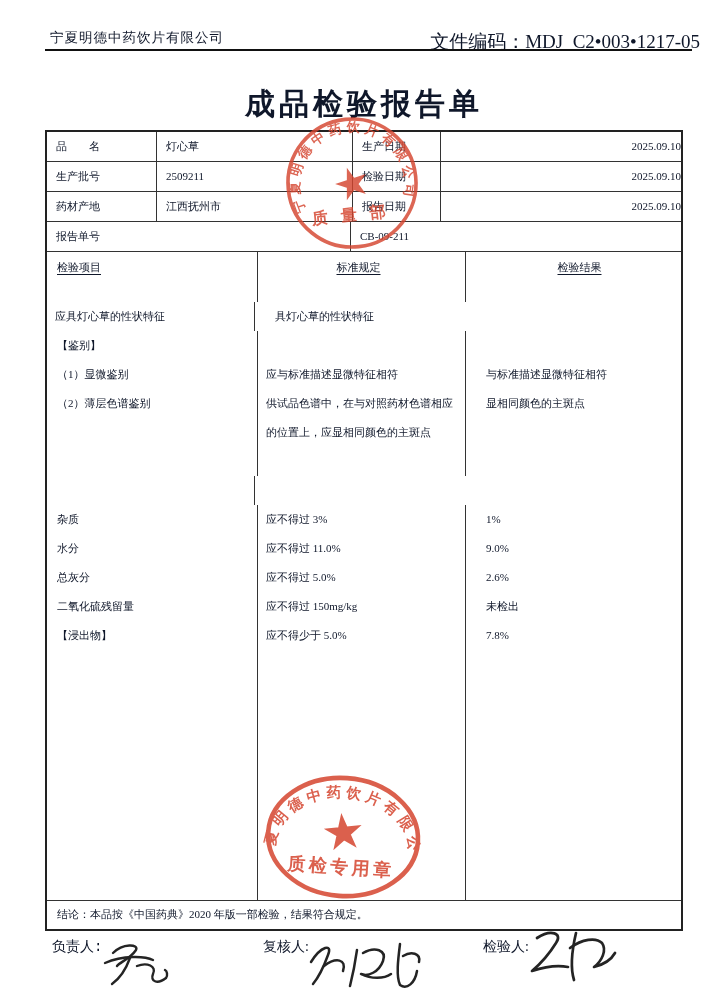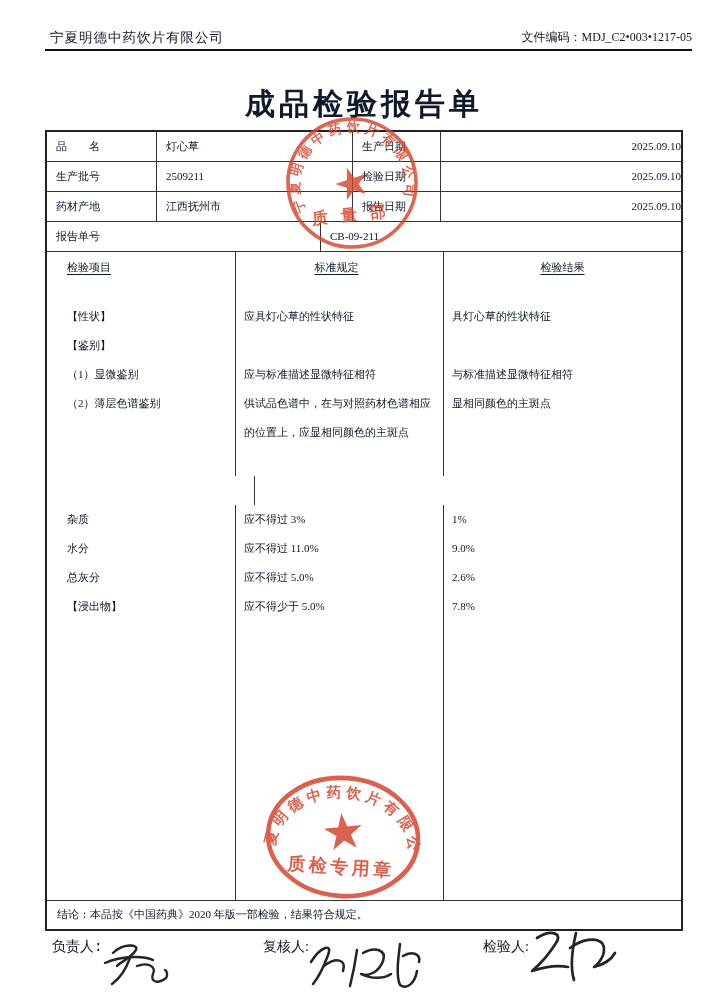--- a/index.html
+++ b/index.html
@@ -1,38 +1,38 @@
 <!DOCTYPE html>
 <html><head>
 <meta charset="utf-8">
 <style>
   html,body{margin:0;padding:0;background:#e8e8e8;}
   .page{position:relative;width:728px;height:1000px;background:#ffffff;margin:0 auto;
         font-family:"Liberation Serif","DejaVu Serif",serif;color:#0f172a;overflow:hidden;}
   .hdr-company{position:absolute;left:50px;top:29px;font-size:13.5px;letter-spacing:1px;}
-  .hdr-code{position:absolute;right:36px;top:29px;font-size:12px;}
+  .hdr-code{position:absolute;right:28px;top:29px;font-size:19px;}
   .hdr-rule{position:absolute;left:45px;width:647px;top:49px;height:2px;background:#111;}
   .title{position:absolute;left:0;width:100%;top:84px;text-align:center;font-size:30px;
          font-weight:bold;letter-spacing:4px;}
   
   .tbl{position:absolute;left:45px;top:130px;width:638px;height:801px;border:2px solid #222;
        box-sizing:border-box;display:flex;flex-direction:column;background:transparent;font-size:11px;}
   .tbl *{box-sizing:border-box;}
   .irow{display:flex;height:30px;border-bottom:1px solid #333;flex:none;}
   .ic{height:100%;line-height:28px;padding-left:9px;border-right:1px solid #333;overflow:hidden;white-space:nowrap;}
   .ic:last-child{border-right:none;}
   .ic.w1{width:110px;} .ic.w2{width:196px;} .ic.w3{width:88px;} .ic.w4{flex:1;text-align:right;}
-  .ic.w5{width:274px;} .ic.w6{flex:1;}
+  .ic.w5{width:304px;} .ic.w6{flex:1;}
   .body{flex:none;height:648px;display:flex;flex-direction:column;}
   .brow{display:flex;flex:none;}
   .bc{border-right:1px solid #333;overflow:hidden;}
   .bc:last-child{border-right:none;}
-  .bc.c1{width:189px;padding-left:20px;}
+  .bc.c1{width:211px;padding-left:10px;}
   .bc.c2{width:208px;padding-left:8px;padding-right:6px;}
-  .bc.c3{flex:1;padding-left:8px;}
+  .bc.c3{flex:1;padding-left:8px;margin-left:12px;}
   .hrow{height:50px;}
   .hrow .bc{padding-top:8px;}
   .hrow .hl{text-decoration:underline;text-underline-offset:3px;}
   .hrow .c2,.hrow .c3{text-align:center;padding-left:0;}
   .drow{height:29px;line-height:29px;}
   .drow.tall{height:87px;line-height:29px;}
   .drow.tall .bc{line-height:29px;}
   .frow{flex:1;}
   .crow{flex:1;border-top:1px solid #333;line-height:27px;padding-left:10px;white-space:nowrap;}
   
@@ -79,21 +79,20 @@
     </div>
 
     <div class="body">
       <div class="brow hrow">
         <div class="bc c1"><span class="hl">检验项目</span></div>
         <div class="bc c2"><span class="hl">标准规定</span></div>
         <div class="bc c3"><span class="hl">检验结果</span></div>
       </div>
 
       <div class="brow drow">
-        <div class="bc c1">【性状】</div>
         <div class="bc c2">应具灯心草的性状特征</div>
         <div class="bc c3">具灯心草的性状特征</div>
       </div>
       <div class="brow drow">
         <div class="bc c1">【鉴别】</div>
         <div class="bc c2"></div>
         <div class="bc c3"></div>
       </div>
       <div class="brow drow">
         <div class="bc c1">（1）显微鉴别</div>
@@ -116,20 +115,25 @@
       </div>
       <div class="brow drow">
         <div class="bc c1">水分</div>
         <div class="bc c2">应不得过 11.0%</div>
         <div class="bc c3">9.0%</div>
       </div>
       <div class="brow drow">
         <div class="bc c1">总灰分</div>
         <div class="bc c2">应不得过 5.0%</div>
         <div class="bc c3">2.6%</div>
+      </div>
+      <div class="brow drow">
+        <div class="bc c1">二氧化硫残留量</div>
+        <div class="bc c2">应不得过 150mg/kg</div>
+        <div class="bc c3">未检出</div>
       </div>
       <div class="brow drow">
         <div class="bc c1">【浸出物】</div>
         <div class="bc c2">应不得少于 5.0%</div>
         <div class="bc c3">7.8%</div>
       </div>
 
       <div class="brow frow">
         <div class="bc c1"></div>
           <div class="bc c2"></div>

